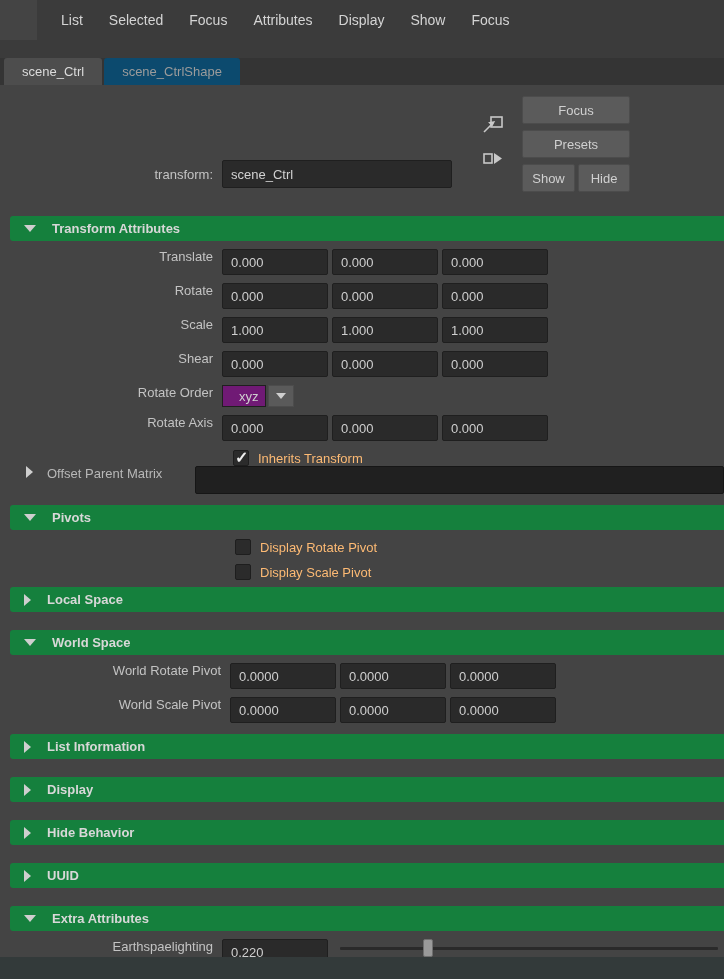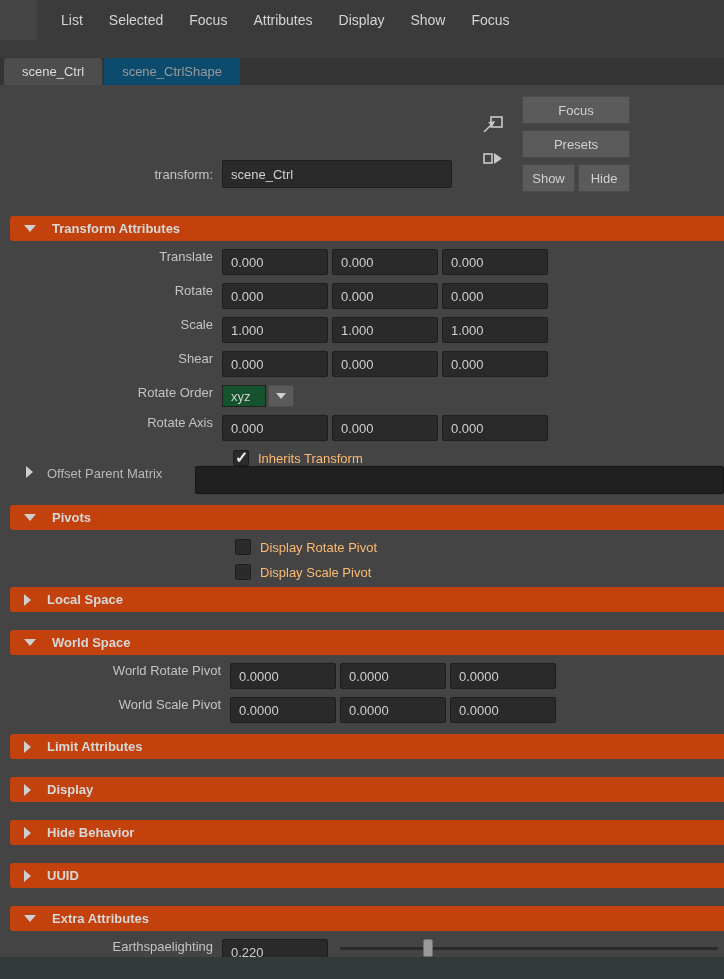--- a/index.html
+++ b/index.html
@@ -64,21 +64,21 @@
     font-family:"Liberation Sans", sans-serif; cursor:pointer;
   }
   .btn.full { width:108px; display:block; }
   .btn.presets { margin-top:6px; }
   .showhide { display:flex; gap:3px; margin-top:6px; }
   .btn.half1 { width:53px; }
   .btn.half2 { width:52px; }
 
   
   .section-header {
-    height:25px; margin-left:10px; background:#c2410c;
+    height:25px; margin-left:10px; background:#15803d;
     border-radius:3px 0 0 3px;
     display:flex; align-items:center; cursor:pointer;
   }
   .section-header .tri { margin-left:14px; }
   .section-header .title {
     margin-left:16px; font-weight:bold; color:#d8d8d8; font-size:13px;
   }
   .tri-down {
     width:0; height:0;
     border-left:6px solid transparent; border-right:6px solid transparent;
@@ -95,23 +95,23 @@
   .attr-row { display:flex; align-items:flex-start; margin-top:8px; }
   .nfield {
     width:106px; height:26px; background:#2a2a2a;
     border:1px solid #1f1f1f; border-radius:2px;
     color:#cfcfcf; font-size:13px; padding:0 8px;
     margin-right:4px;
     font-family:"Liberation Sans", sans-serif;
   }
 
   .ro-field {
-    width:44px; height:22px; background:#14532d;
+    width:44px; height:22px; background:#701a75;
     border:1px solid #1f1f1f; color:#cfcfcf;
-    display:flex; align-items:center; padding-left:8px;
+    display:flex; align-items:center; padding-left:16px;
   }
   .ro-btn {
     width:26px; height:22px; background:#5a5a5a;
     border:1px solid #4c4c4c; margin-left:2px;
     display:flex; align-items:center; justify-content:center; cursor:pointer;
   }
   .ro-btn .tri-down { border-top-width:6px; border-left-width:5px; border-right-width:5px; }
 
   .checkbox-row { display:flex; align-items:center; }
   .checkbox {
@@ -302,21 +302,21 @@
 
 <div class="attr-row">
   <span class="label-col-w">World Scale Pivot</span>
   <input class="nfield" value="0.0000" style="">
   <input class="nfield" value="0.0000" style="">
   <input class="nfield" value="0.0000" style="">
 </div>
 
 <div class="section-header mt11">
   <span class="tri tri-right"></span>
-  <span class="title">Limit Attributes</span>
+  <span class="title">List Information</span>
 </div>
 <div class="section-header mt6">
   <span class="tri tri-right"></span>
   <span class="title">Display</span>
 </div>
 <div class="section-header mt6">
   <span class="tri tri-right"></span>
   <span class="title">Hide Behavior</span>
 </div>
 <div class="section-header mt6">

